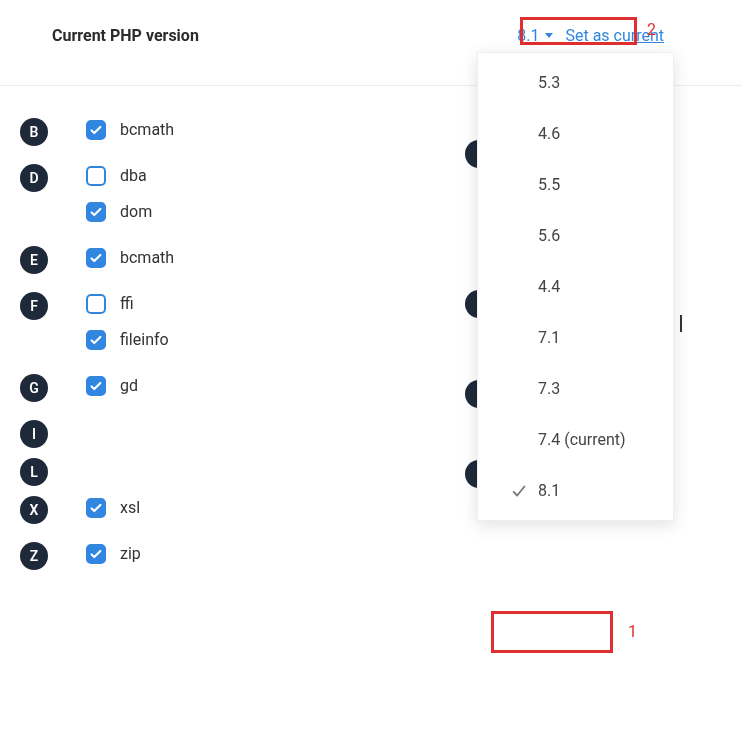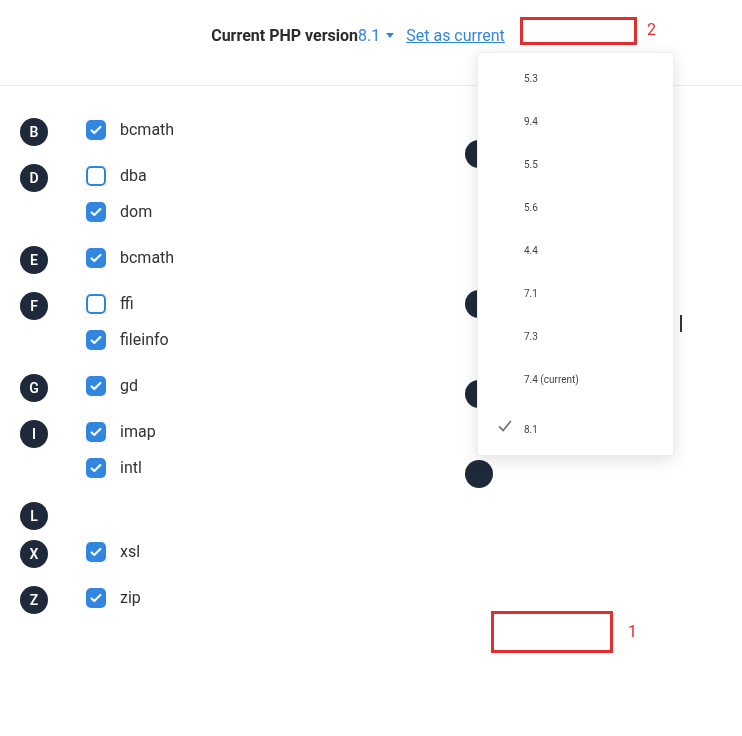--- a/index.html
+++ b/index.html
@@ -7,21 +7,21 @@
       font-family: -apple-system, BlinkMacSystemFont, "Segoe UI", Roboto, "Helvetica Neue", Arial, sans-serif;
       background: #ffffff;
       width: 742px;
       height: 736px;
       position: relative;
       overflow: hidden;
     }
     .header {
       display: flex;
       align-items: center;
-      justify-content: center;
+      justify-content: space-between;
       padding: 24px 26px 24px 52px;
     }
     .header-title {
       font-size: 16px;
       font-weight: 700;
       color: #2b2b2b;
     }
     .header-right {
       display: flex;
       align-items: center;
@@ -139,25 +139,26 @@
       top: 52px;
       left: 477px;
       width: 197px;
       background: #fff;
       box-shadow: 0 4px 16px rgba(0,0,0,0.12);
       border: 1px solid #eee;
       padding: 4px 0;
     }
     .dd-item {
       padding: 16px 18px;
-      font-size: 10px;
+      font-size: 16px;
       color: #444;
       cursor: pointer;
       display: flex;
       align-items: flex-end;
+      margin-left: 14px;
     }
     .dd-item .tick {
       width: 22px;
       display: inline-flex;
       margin-right: 6px;
       color: #777;
     }
     .dd-item .tick svg { width: 18px; height: 18px; }
     .dd-item .spacer { width: 28px; display:inline-block; }
     .hl-box-3 {
@@ -274,38 +275,20 @@
             <svg viewBox="0 0 16 16" fill="none">
               <path d="M3 8.5l3 3 7-7" stroke="#fff" stroke-width="2.4" stroke-linecap="round" stroke-linejoin="round"></path>
             </svg>
           </div>
           <span class="ext-label">gd</span>
         </div>
       </div>
     </div>
     <div class="group">
       <div class="letter-badge">I</div>
-      <div class="group-items">
-        <div class="ext-row">
-          <div class="chk checked">
-            <svg viewBox="0 0 16 16" fill="none">
-              <path d="M3 8.5l3 3 7-7" stroke="#fff" stroke-width="2.4" stroke-linecap="round" stroke-linejoin="round"></path>
-            </svg>
-          </div>
-          <span class="ext-label">imap</span>
-        </div>
-        <div class="ext-row">
-          <div class="chk checked">
-            <svg viewBox="0 0 16 16" fill="none">
-              <path d="M3 8.5l3 3 7-7" stroke="#fff" stroke-width="2.4" stroke-linecap="round" stroke-linejoin="round"></path>
-            </svg>
-          </div>
-          <span class="ext-label">intl</span>
-        </div>
-      </div>
     </div>
     <div class="group">
       <div class="letter-badge">L</div>
     </div>
     <div class="group">
       <div class="letter-badge">X</div>
       <div class="group-items">
         <div class="ext-row">
           <div class="chk checked">
             <svg viewBox="0 0 16 16" fill="none">
@@ -338,21 +321,21 @@
     <div class="right-badge" style="top: 460px;"></div>
   </div>
 
 <div class="dropdown" id="dropdown">
     <div class="dd-item">
       <span class="spacer"></span>
       <span>5.3</span>
     </div>
     <div class="dd-item">
       <span class="spacer"></span>
-      <span>9.4</span>
+      <span>4.6</span>
     </div>
     <div class="dd-item">
       <span class="spacer"></span>
       <span>5.5</span>
     </div>
     <div class="dd-item">
       <span class="spacer"></span>
       <span>5.6</span>
     </div>
     <div class="dd-item">

